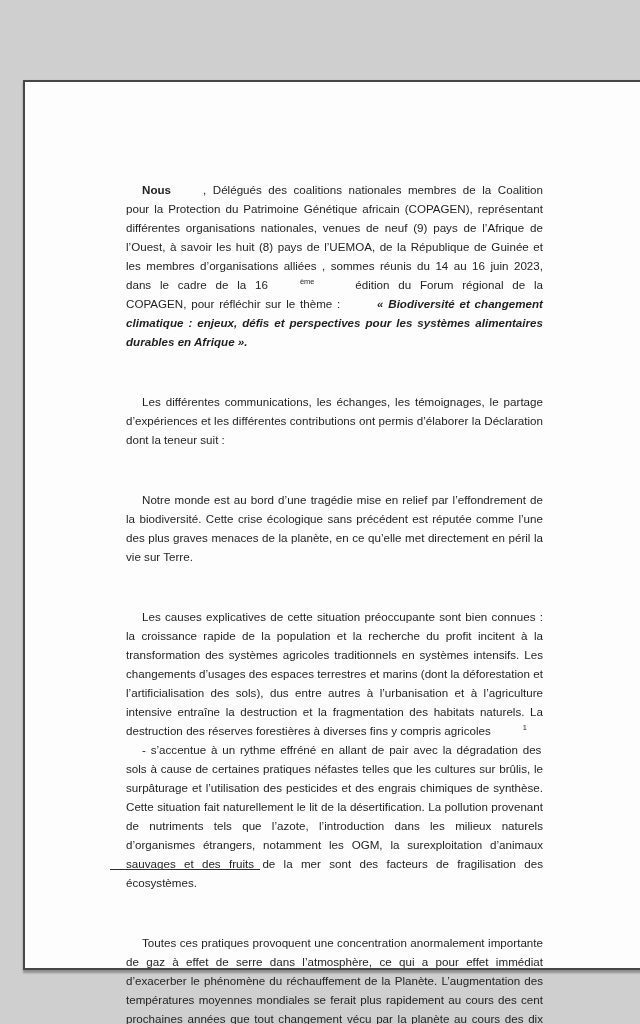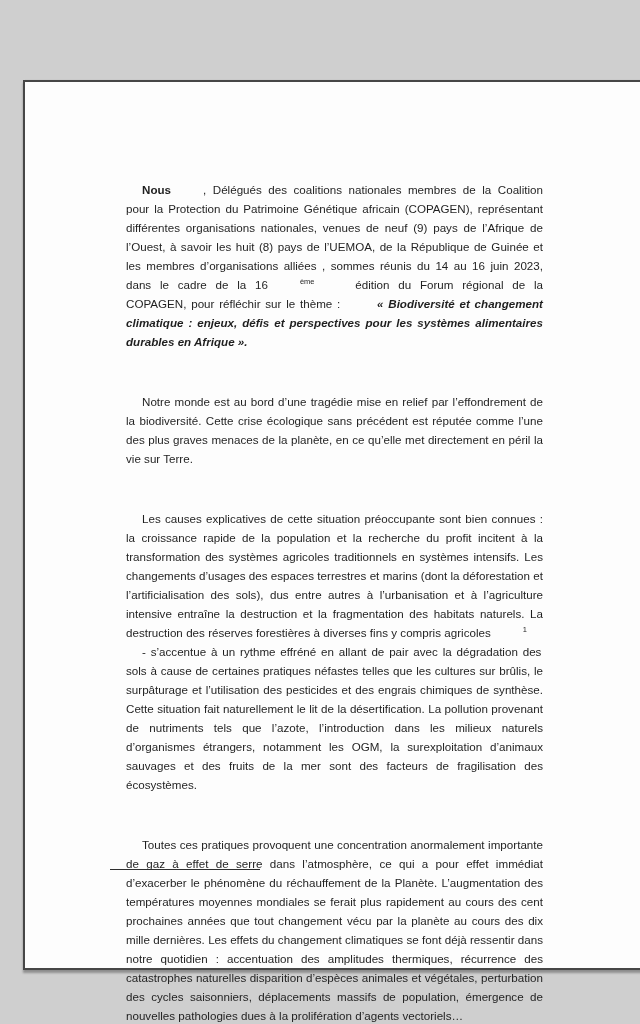--- a/index.html
+++ b/index.html
@@ -52,20 +52,21 @@
     line-height: 19px;
     text-align: justify;
   }
 </style>
 </head>
 <body style="--viewer-bg: #cfcfcf; --paper-bg: #fdfdfd; --paper-border: #474747; --text-color: #1f1f1f;">
 
 <div class="paper">
   <div class="doc-body">
       <p class="para"><span class="bold">Nous</span><span>, Délégués des coalitions nationales membres de la Coalition pour la Protection du Patrimoine Génétique africain (COPAGEN), représentant différentes organisations nationales, venues de neuf (9) pays de l’Afrique de l’Ouest, à savoir les huit (8) pays de l’UEMOA, de la République de Guinée et les membres d’organisations alliées , sommes réunis du 14 au 16 juin 2023, dans le cadre de la 16</span><span class="sup">ème</span><span> édition du Forum régional de la COPAGEN, pour réfléchir sur le thème : </span><span class="bold-italic">« Biodiversité et changement climatique : enjeux, défis et perspectives pour les systèmes alimentaires durables en Afrique ».</span></p>
+      <p class="para"><span>Les différentes communications, les échanges, les témoignages, le partage d’expériences et les différentes contributions ont permis d’élaborer la Déclaration dont la teneur suit :</span></p>
       <p class="para"><span>Notre monde est au bord d’une tragédie mise en relief par l’effondrement de la biodiversité. Cette crise écologique sans précédent est réputée comme l’une des plus graves menaces de la planète, en ce qu’elle met directement en péril la vie sur Terre.</span></p>
       <p class="para"><span>Les causes explicatives de cette situation préoccupante sont bien connues : la croissance rapide de la population et la recherche du profit incitent à la transformation des systèmes agricoles traditionnels en systèmes intensifs. Les changements d’usages des espaces terrestres et marins (dont la déforestation et l’artificialisation des sols), dus entre autres à l’urbanisation et à l’agriculture intensive entraîne la destruction et la fragmentation des habitats naturels. La destruction des réserves forestières à diverses fins y compris agricoles</span><span class="sup">1</span><span> - s’accentue à un rythme effréné en allant de pair avec la dégradation des sols à cause de certaines pratiques néfastes telles que les cultures sur brûlis, le surpâturage et l’utilisation des pesticides et des engrais chimiques de synthèse.  Cette situation fait naturellement le lit de la désertification. La pollution provenant de nutriments tels que l’azote, l’introduction dans les milieux naturels d’organismes étrangers, notamment les OGM, la surexploitation d’animaux sauvages et des fruits de la mer sont des facteurs de fragilisation des écosystèmes.</span></p>
       <p class="para"><span>Toutes ces pratiques provoquent une concentration anormalement importante de gaz à effet de serre dans l’atmosphère, ce qui a pour effet immédiat d’exacerber le phénomène du réchauffement de la Planète. L’augmentation des températures moyennes mondiales se ferait plus rapidement au cours des cent prochaines années que tout changement vécu par la planète au cours des dix mille dernières. Les effets du changement climatiques se font déjà ressentir dans notre quotidien : accentuation des amplitudes thermiques, récurrence des catastrophes naturelles disparition d’espèces animales et végétales, perturbation des cycles saisonniers, déplacements massifs de population, émergence de nouvelles pathologies dues à la prolifération d’agents vectoriels…</span></p>
     </div>
   <div class="footnote-area">
     <div class="footnote-rule"></div>
   </div>
 </div>
 
 </body></html>

